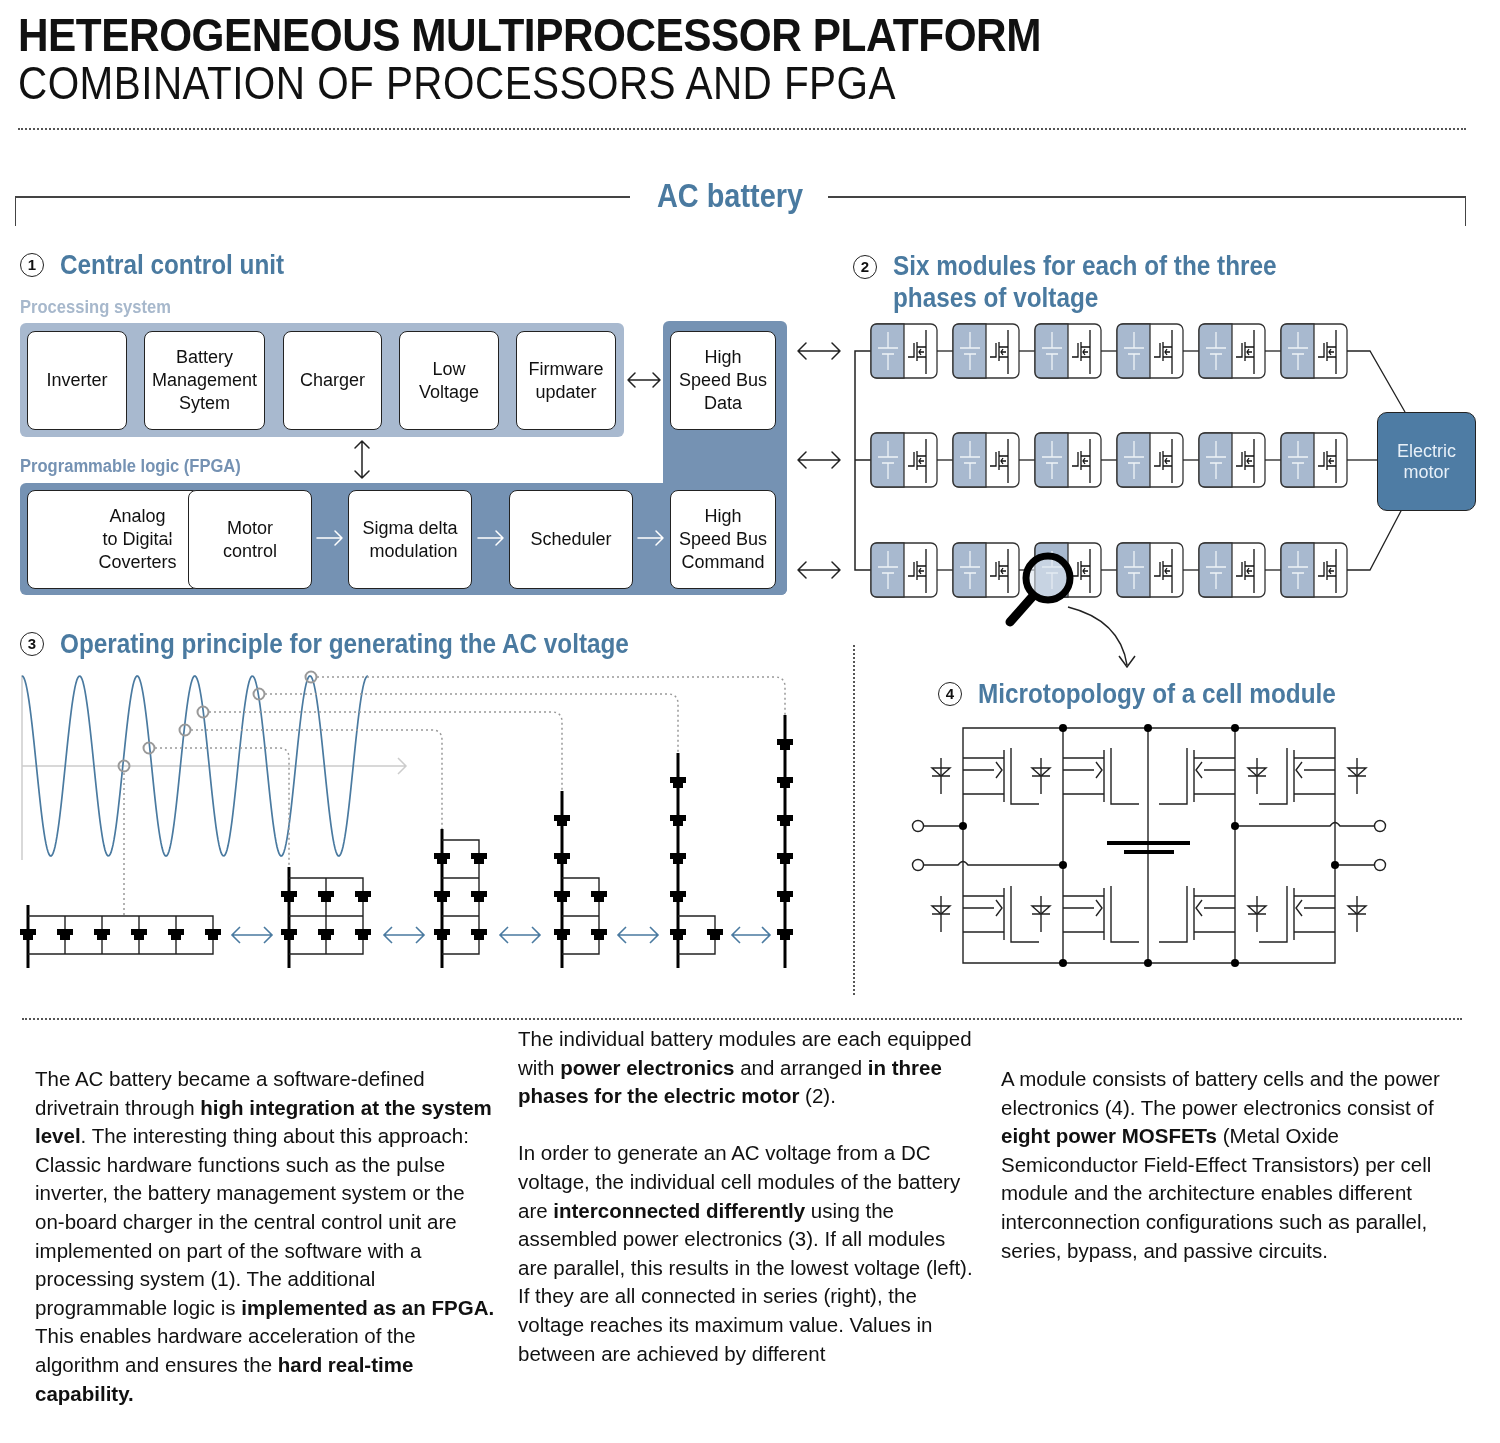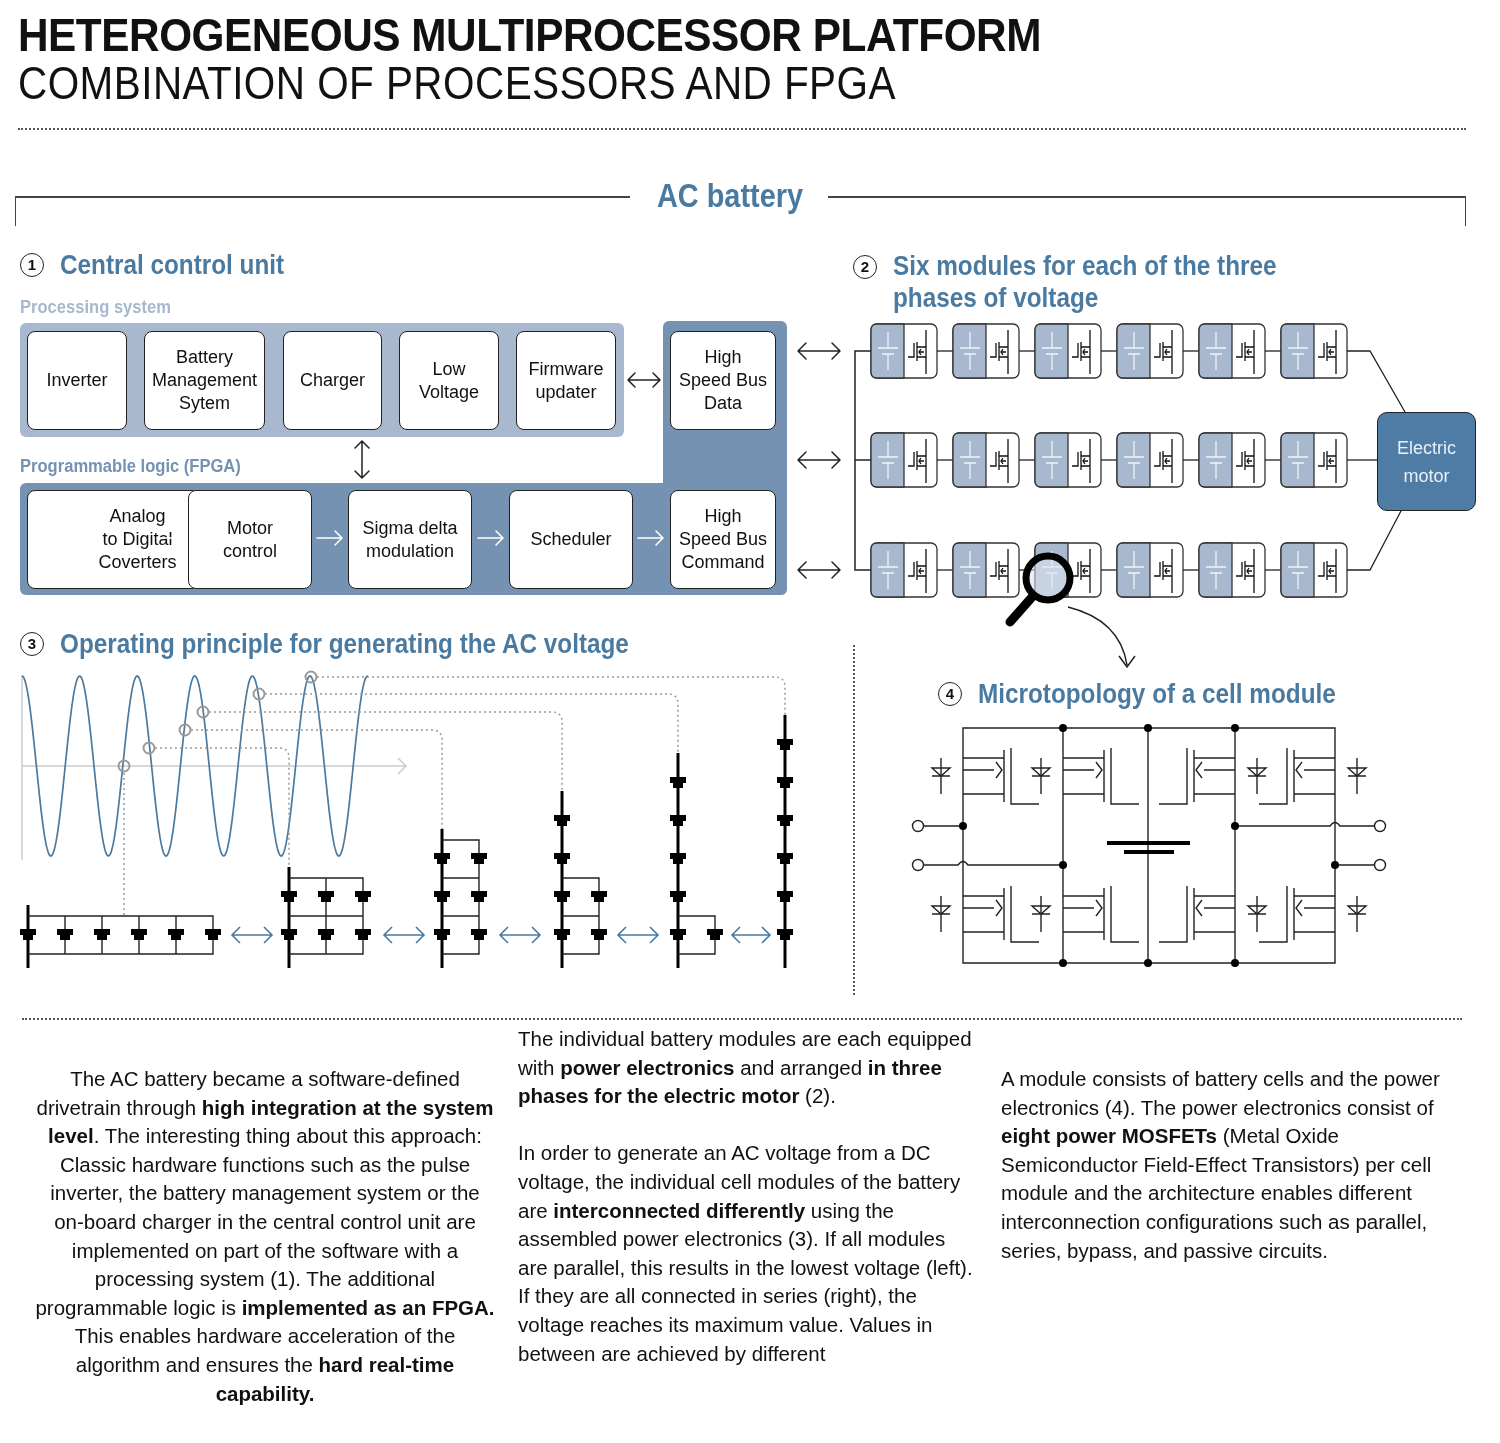--- a/index.html
+++ b/index.html
@@ -9,21 +9,21 @@
   .h2 { left:18px; top:56px; font-size:46px; font-weight:normal; transform:scaleX(0.88); transform-origin:left top; white-space:nowrap; letter-spacing:0.5px;}
   .dots-h { border-top:2px dotted #555; height:0; }
   .dots-v { border-left:2px dotted #555; width:0; }
   .ac-title { left:630px; top:176px; width:200px; text-align:center; font-size:34px; font-weight:bold; color:#4a7aa0; transform:scaleX(0.85); background:#fff; }
   .sec-title { font-size:27px; font-weight:bold; color:#4a7aa0; white-space:nowrap; transform:scaleX(0.9); transform-origin:left top; }
   .num { width:22px; height:22px; border:1.5px solid #222; border-radius:50%; font-size:15px; font-weight:bold; text-align:center; line-height:22px; color:#111; }
   .sub-label { font-size:18px; font-weight:bold; color:#a7b8cc; white-space:nowrap; transform:scaleX(0.92); transform-origin:left top;}
   .panel-light { background:#a8b9cf; border-radius:6px; }
   .panel-dark { background:#7592b3; border-radius:6px; }
   .box { background:#fff; border:1.5px solid #222; border-radius:8px; display:flex; align-items:center; justify-content:center; text-align:center; font-size:18px; line-height:23px; color:#111; white-space:pre-line; }
-  .motor { background:#4e7ca4; border:1.5px solid #222; border-radius:10px; color:#e8f0f8; display:flex; align-items:center; justify-content:center; text-align:center; font-size:18px; line-height:28px; white-space:pre-line; }
+  .motor { background:#4e7ca4; border:1.5px solid #222; border-radius:10px; color:#e8f0f8; display:flex; align-items:center; justify-content:center; text-align:center; font-size:18px; line-height:21px; white-space:pre-line; }
   .text-col { font-size:20.5px; line-height:28.6px; color:#111; }
   .text-col b { font-weight:bold; }
   svg { position:absolute; overflow:visible; }
 </style>
 </head>
 <body>
 
 <div class="abs h1">HETEROGENEOUS MULTIPROCESSOR PLATFORM</div>
 <div class="abs h2">COMBINATION OF PROCESSORS AND FPGA</div>
 <div class="abs dots-h" style="left:18px; top:128px; width:1448px;"></div>
@@ -55,21 +55,21 @@
 Speed Bus
 Data</div>
 
 <div class="abs sub-label" style="left:20px; top:456px; color:#7592b3;">Programmable logic (FPGA)</div>
 
 <div class="abs box" style="left:27px; top:490px; width:123px; height:97px;padding-left:48px;">Analog
 to Digital
 Coverters</div>
 <div class="abs box" style="left:188px; top:490px; width:122px; height:97px;">Motor
 control</div>
-<div class="abs box" style="left:348px; top:490px; width:122px; height:97px;">Sigma delta
+<div class="abs box" style="left:348px; top:490px; width:122px; height:97px;text-align:right;">Sigma delta
 modulation</div>
 <div class="abs box" style="left:509px; top:490px; width:122px; height:97px;">Scheduler</div>
 <div class="abs box" style="left:670px; top:490px; width:104px; height:97px;">High
 Speed Bus
 Command</div>
 
 <svg style="left:0; top:0; width:1px; height:1px;">
   <g fill="none" stroke-width="1.5" stroke-linecap="round" stroke-linejoin="round">
     <g stroke="#222">
         <path d="M628 380 H660 M635 373 L628 380 L635 387 M653 373 L660 380 L653 387"></path>
@@ -389,21 +389,21 @@
     <circle cx="1148" cy="963" r="4" fill="#000"></circle>
     <circle cx="1235" cy="963" r="4" fill="#000"></circle>
     <circle cx="963" cy="826" r="4" fill="#000"></circle>
     <circle cx="1063" cy="865" r="4" fill="#000"></circle>
     <circle cx="1235" cy="826" r="4" fill="#000"></circle>
     <circle cx="1335" cy="865" r="4" fill="#000"></circle>
   </svg>
 
 <div class="abs dots-h" style="left:22px; top:1018px; width:1440px;"></div>
 
-<div class="abs text-col" style="left:35px; top:1065px; width:460px;text-align:center;">
+<div class="abs text-col" style="left:35px; top:1065px; width:460px;">
   <p style="margin:0;"><span>The AC battery became a software-defined drivetrain through </span><b>high integration at the system level</b><span>. The interesting thing about this approach: Classic hardware functions such as the pulse inverter, the battery management system or the on-board charger in the central control unit are implemented on part of the software with a processing system (1). The additional programmable logic is </span><b>implemented as an FPGA.</b><span> This enables hardware acceleration of the algorithm and ensures the </span><b>hard real-time capability.</b></p>
 </div>
 <div class="abs text-col" style="left:518px; top:1025px; width:455px;">
   <p style="margin:0 0 28.6px 0;"><span>The individual battery modules are each equipped with </span><b>power electronics</b><span> and arranged </span><b>in three phases for the electric motor</b><span> (2).</span></p>
   <p style="margin:0;"><span>In order to generate an AC voltage from a DC voltage, the individual cell modules of the battery are </span><b>interconnected differently</b><span> using the assembled power electronics (3). If all modules are parallel, this results in the lowest voltage (left). If they are all connected in series (right), the voltage reaches its maximum value. Values in between are achieved by different</span></p>
 </div>
 <div class="abs text-col" style="left:1001px; top:1065px; width:460px;">
   <p style="margin:0;"><span>A module consists of battery cells and the power electronics (4). The power electronics consist of </span><b>eight power MOSFETs</b><span> (Metal Oxide Semiconductor Field-Effect Transistors) per cell module and the architecture enables different interconnection configurations such as parallel, series, bypass, and passive circuits.</span></p>
 </div>
 

